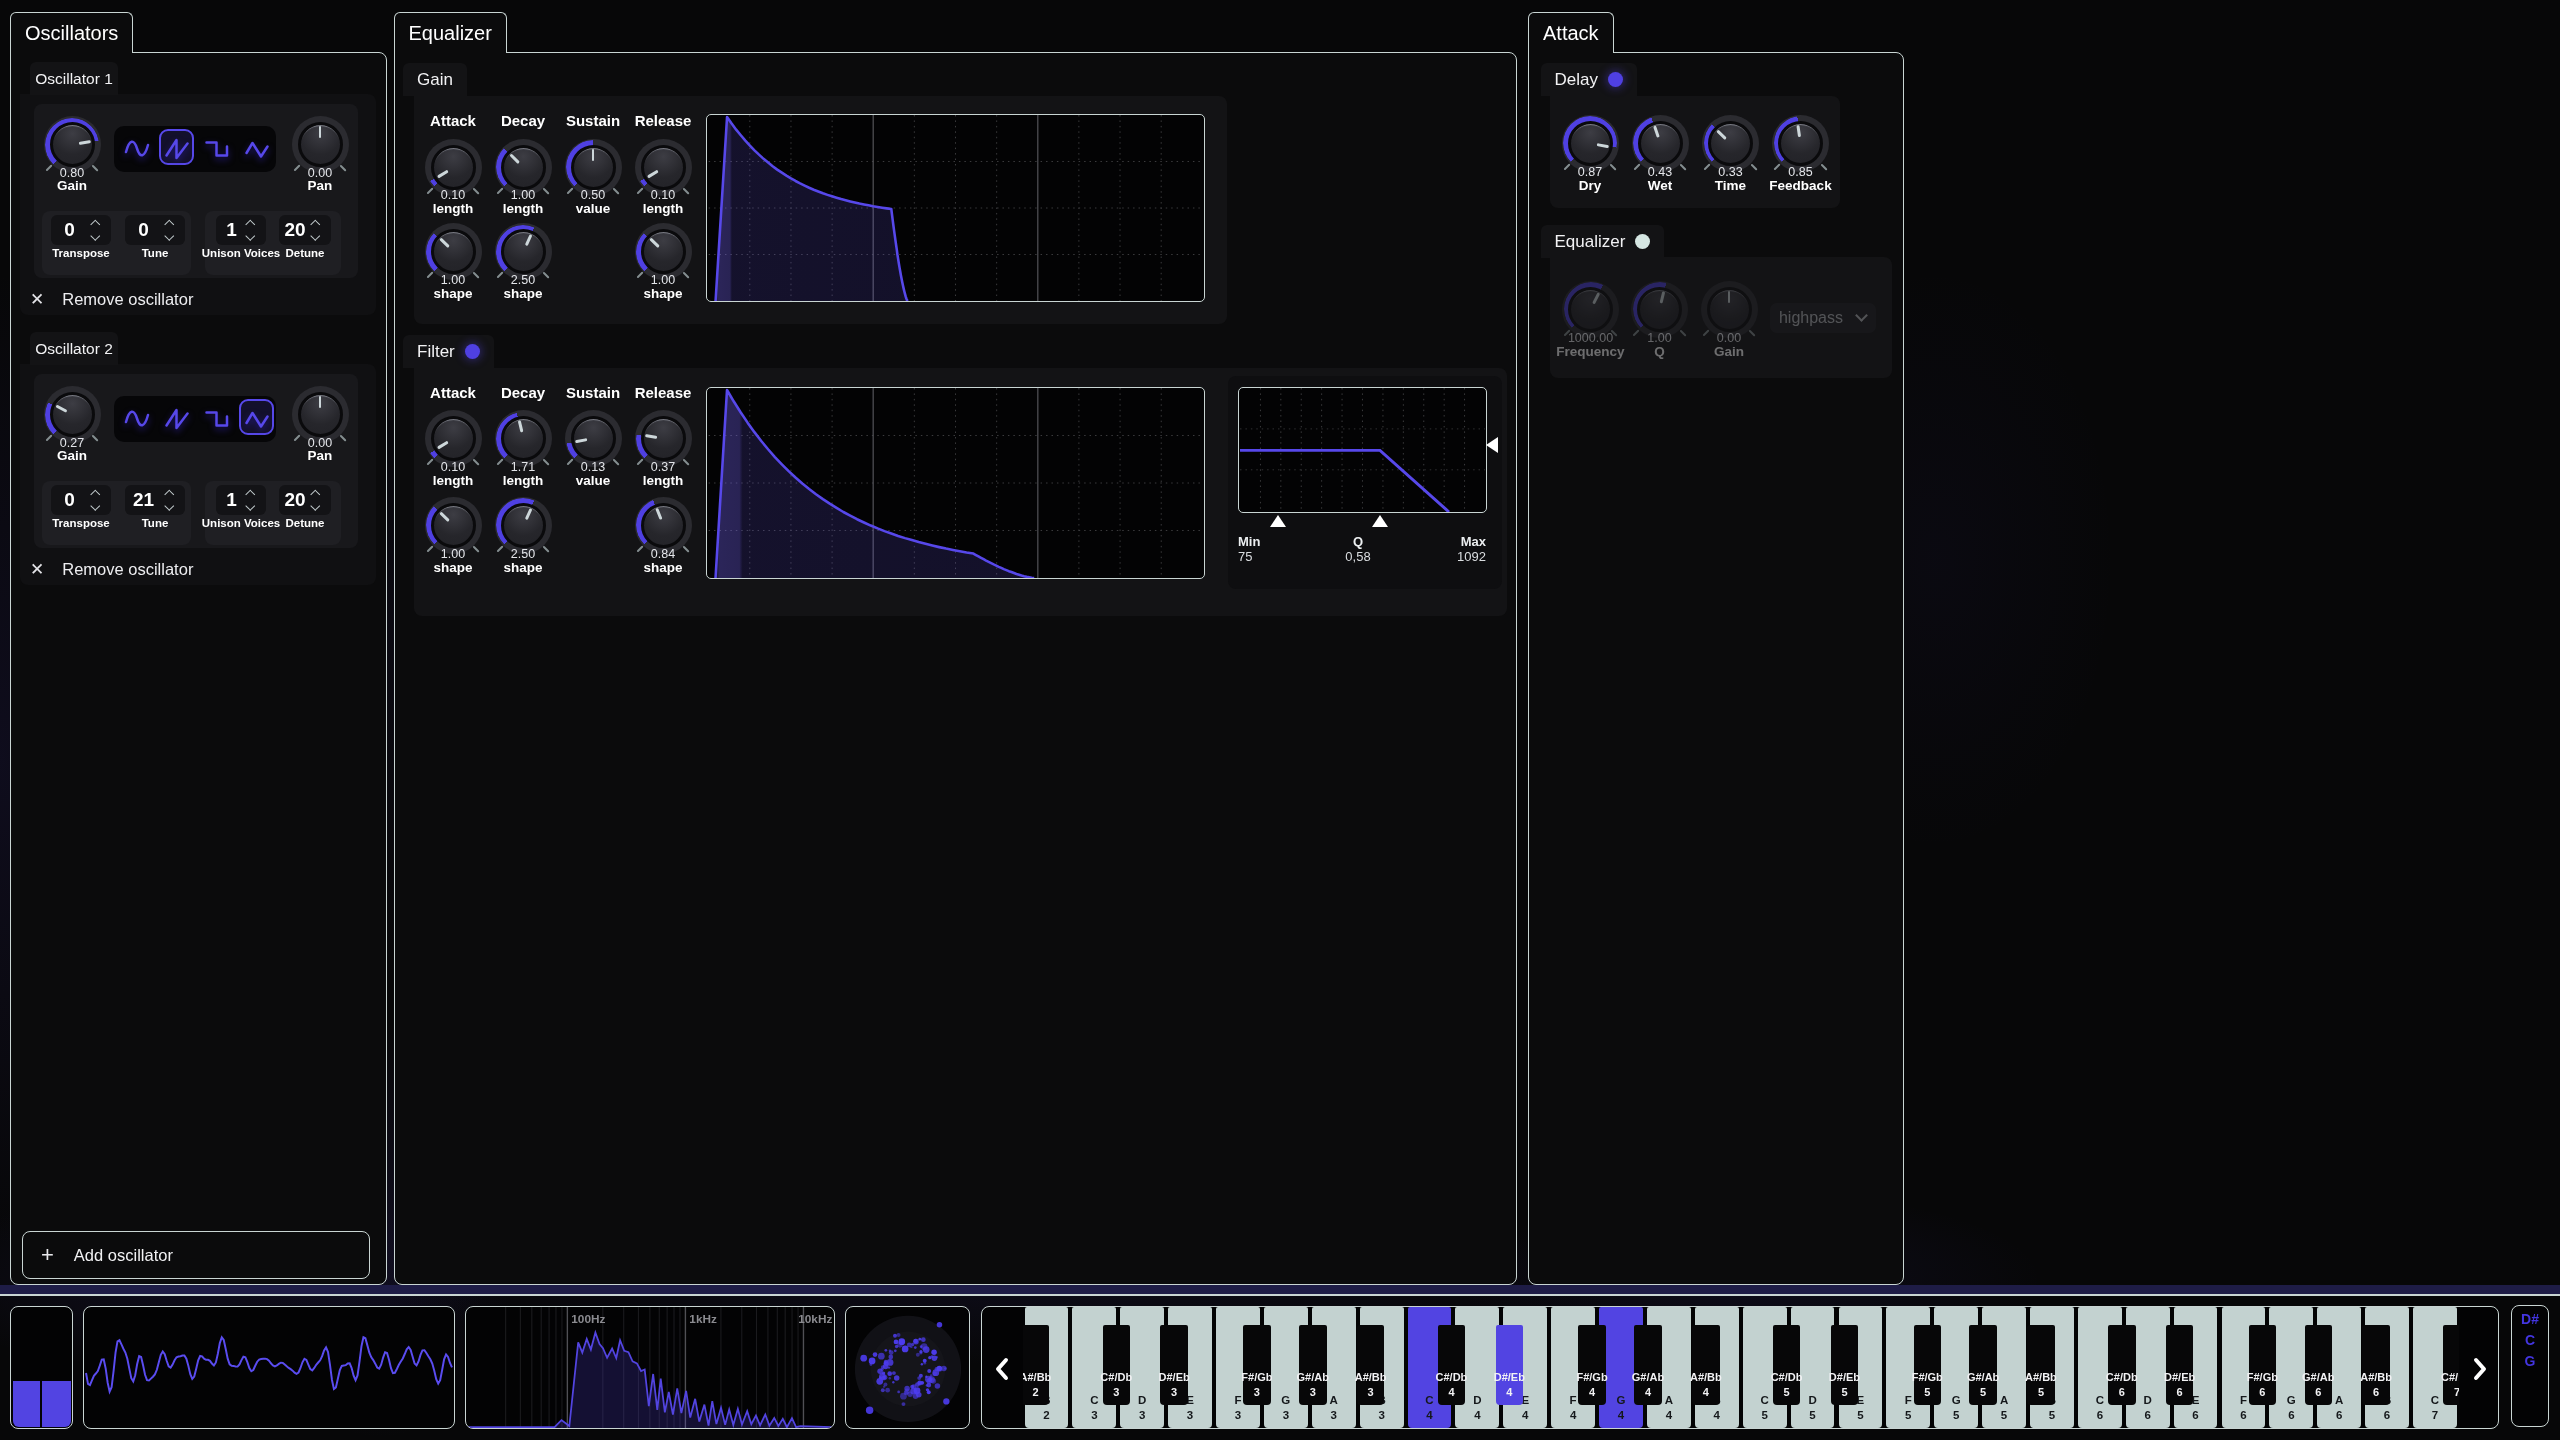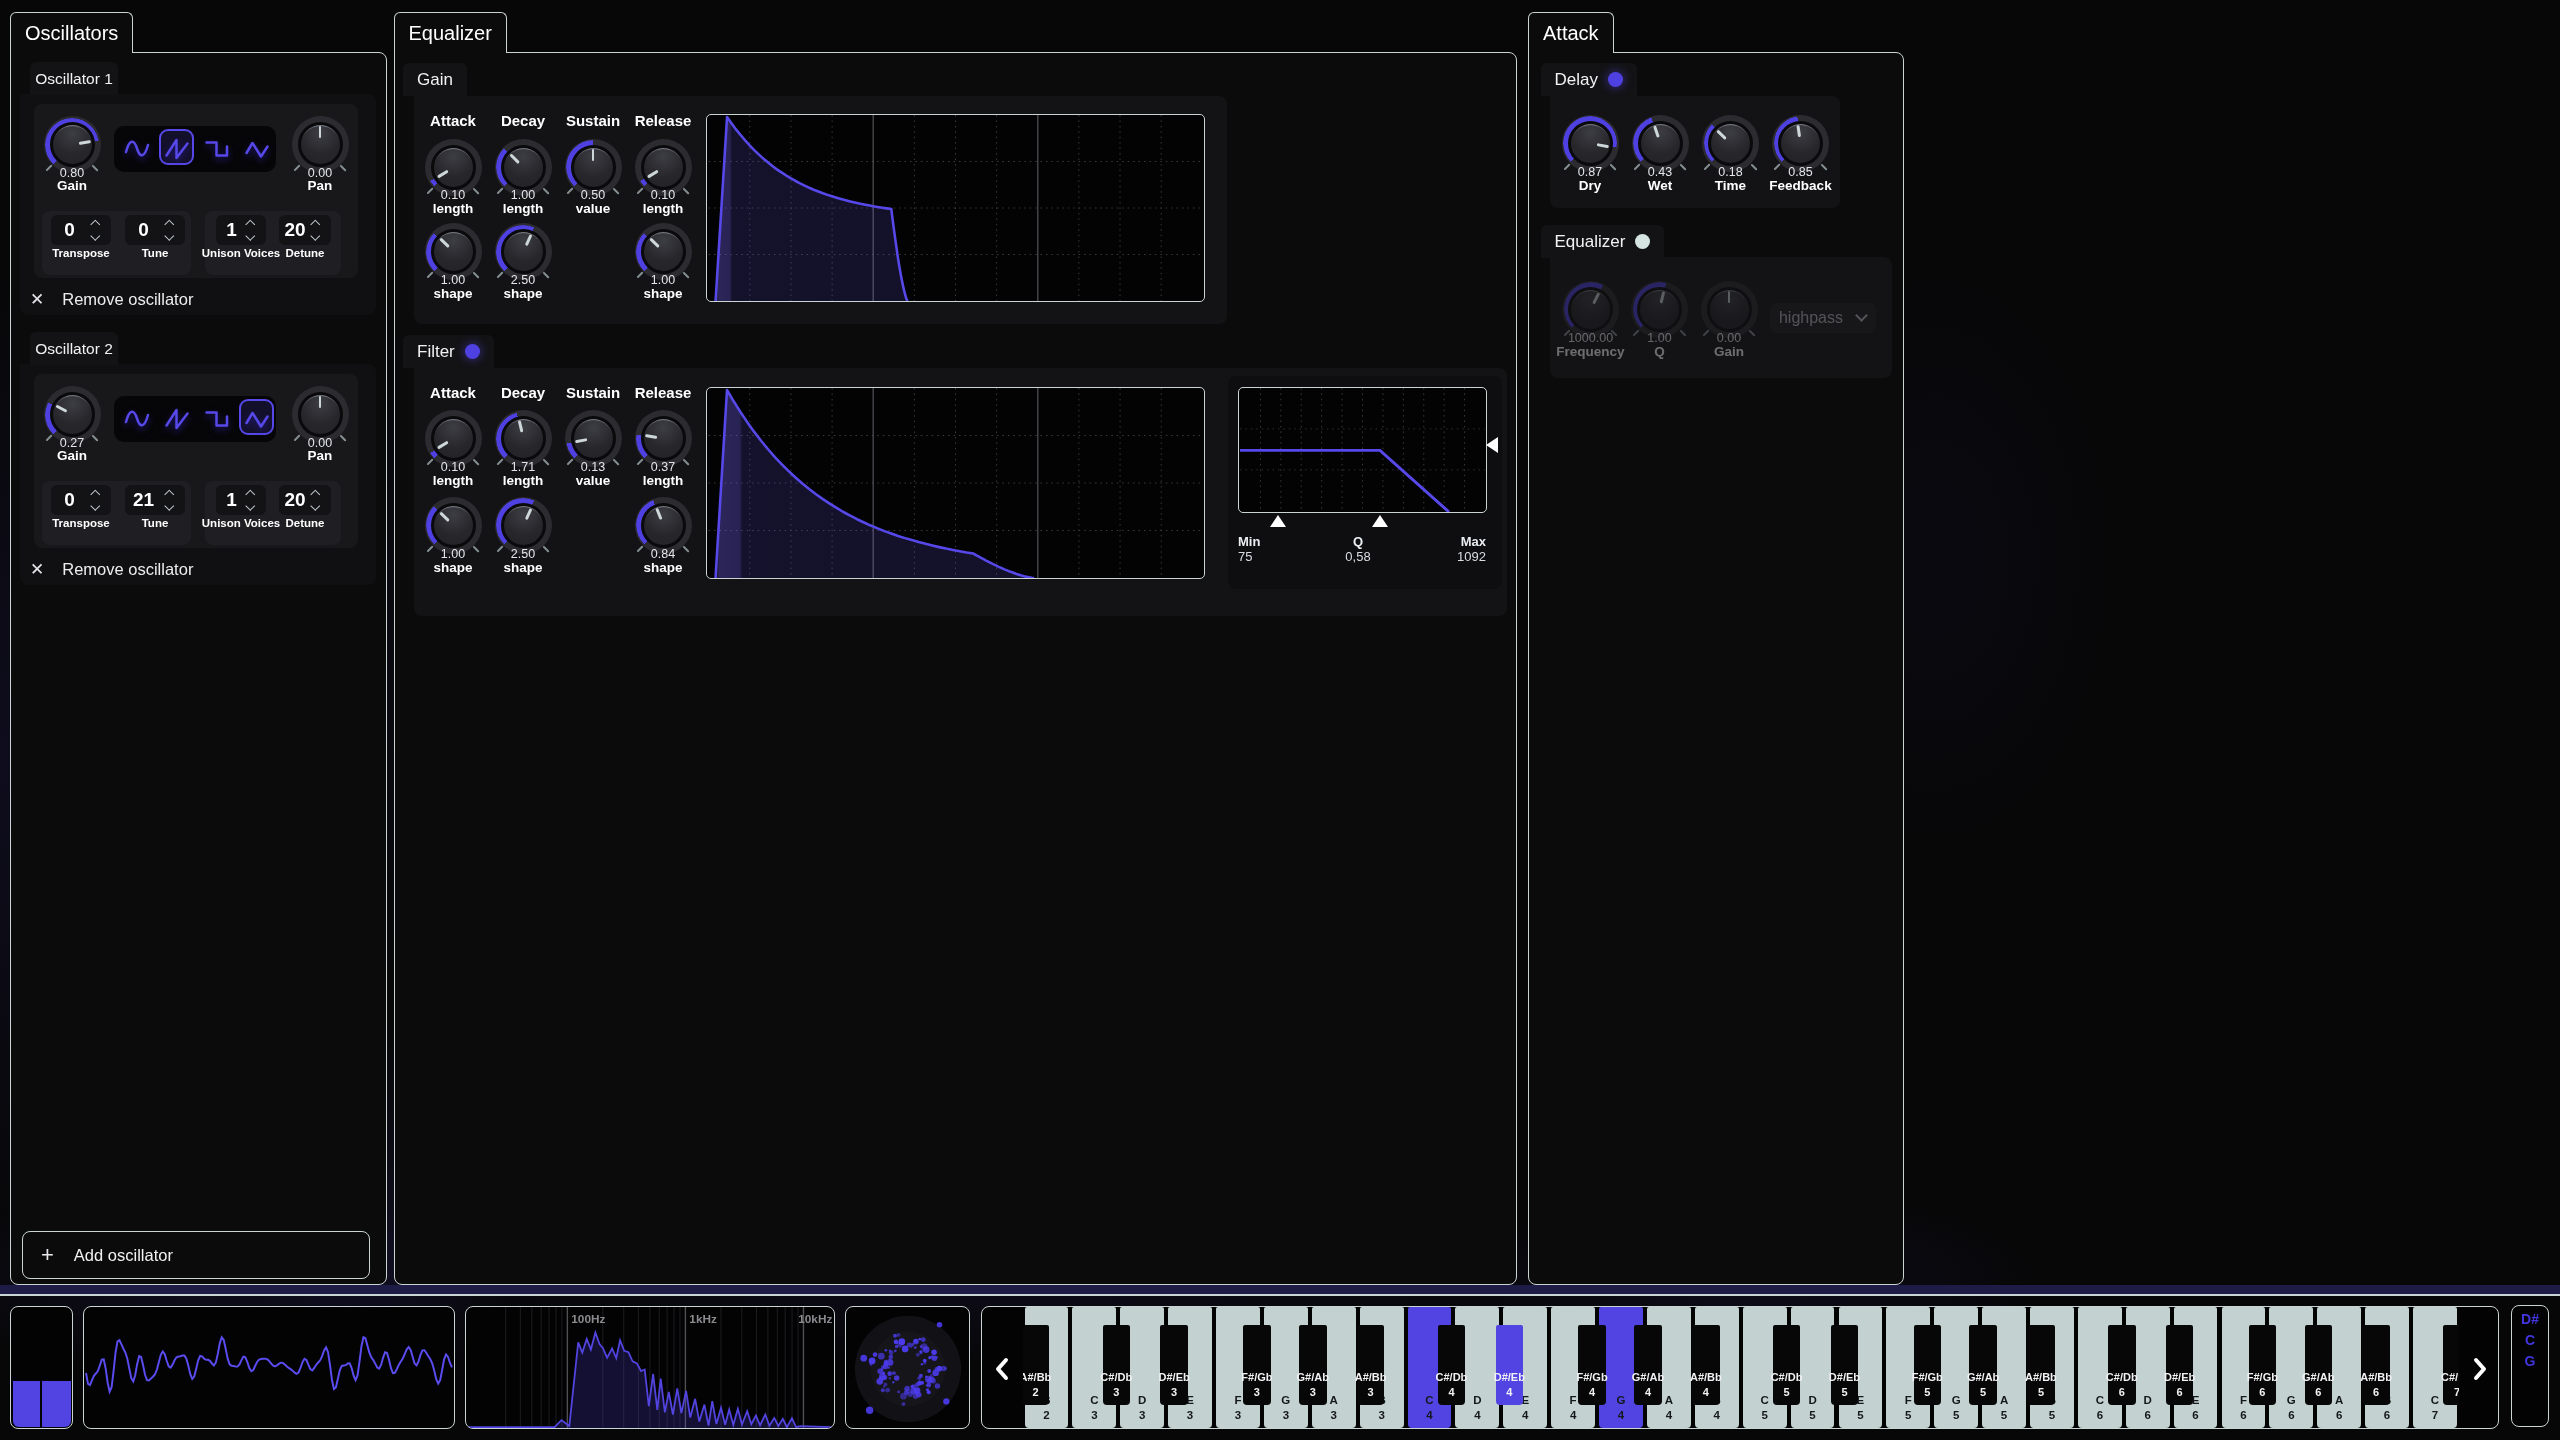--- a/index.html
+++ b/index.html
@@ -515,21 +515,21 @@
 <div class="kval " style="left:1600.0px;top:164.5px">0.43</div>
 <div class="klab " style="left:1600.0px;top:177.5px">Wet</div>
 <div class="knob " style="left:1702.0px;top:114.5px;width:57px;height:57px">
 <div class="kring"></div>
 <div class="karc" style="background:conic-gradient(from 225deg, #4f40e2 0deg 89.1deg, transparent 89.1deg 360deg)"></div>
 <div class="kface"></div>
 <div class="kptr" style="transform:rotate(314.1deg)"></div>
 <div class="ktick" style="left:4.0px;top:48.3px;transform:rotate(45deg)"></div>
 <div class="ktick" style="left:50.6px;top:48.3px;transform:rotate(-45deg)"></div>
 </div>
-<div class="kval " style="left:1670.5px;top:164.5px">0.18</div>
+<div class="kval " style="left:1670.5px;top:164.5px">0.33</div>
 <div class="klab " style="left:1670.5px;top:177.5px">Time</div>
 <div class="knob " style="left:1772.0px;top:114.5px;width:57px;height:57px">
 <div class="kring"></div>
 <div class="karc" style="background:conic-gradient(from 225deg, #4f40e2 0deg 126.9deg, transparent 126.9deg 360deg)"></div>
 <div class="kface"></div>
 <div class="kptr" style="transform:rotate(351.9deg)"></div>
 <div class="ktick" style="left:4.0px;top:48.3px;transform:rotate(45deg)"></div>
 <div class="ktick" style="left:50.6px;top:48.3px;transform:rotate(-45deg)"></div>
 </div>
 <div class="kval " style="left:1740.5px;top:164.5px">0.85</div>

